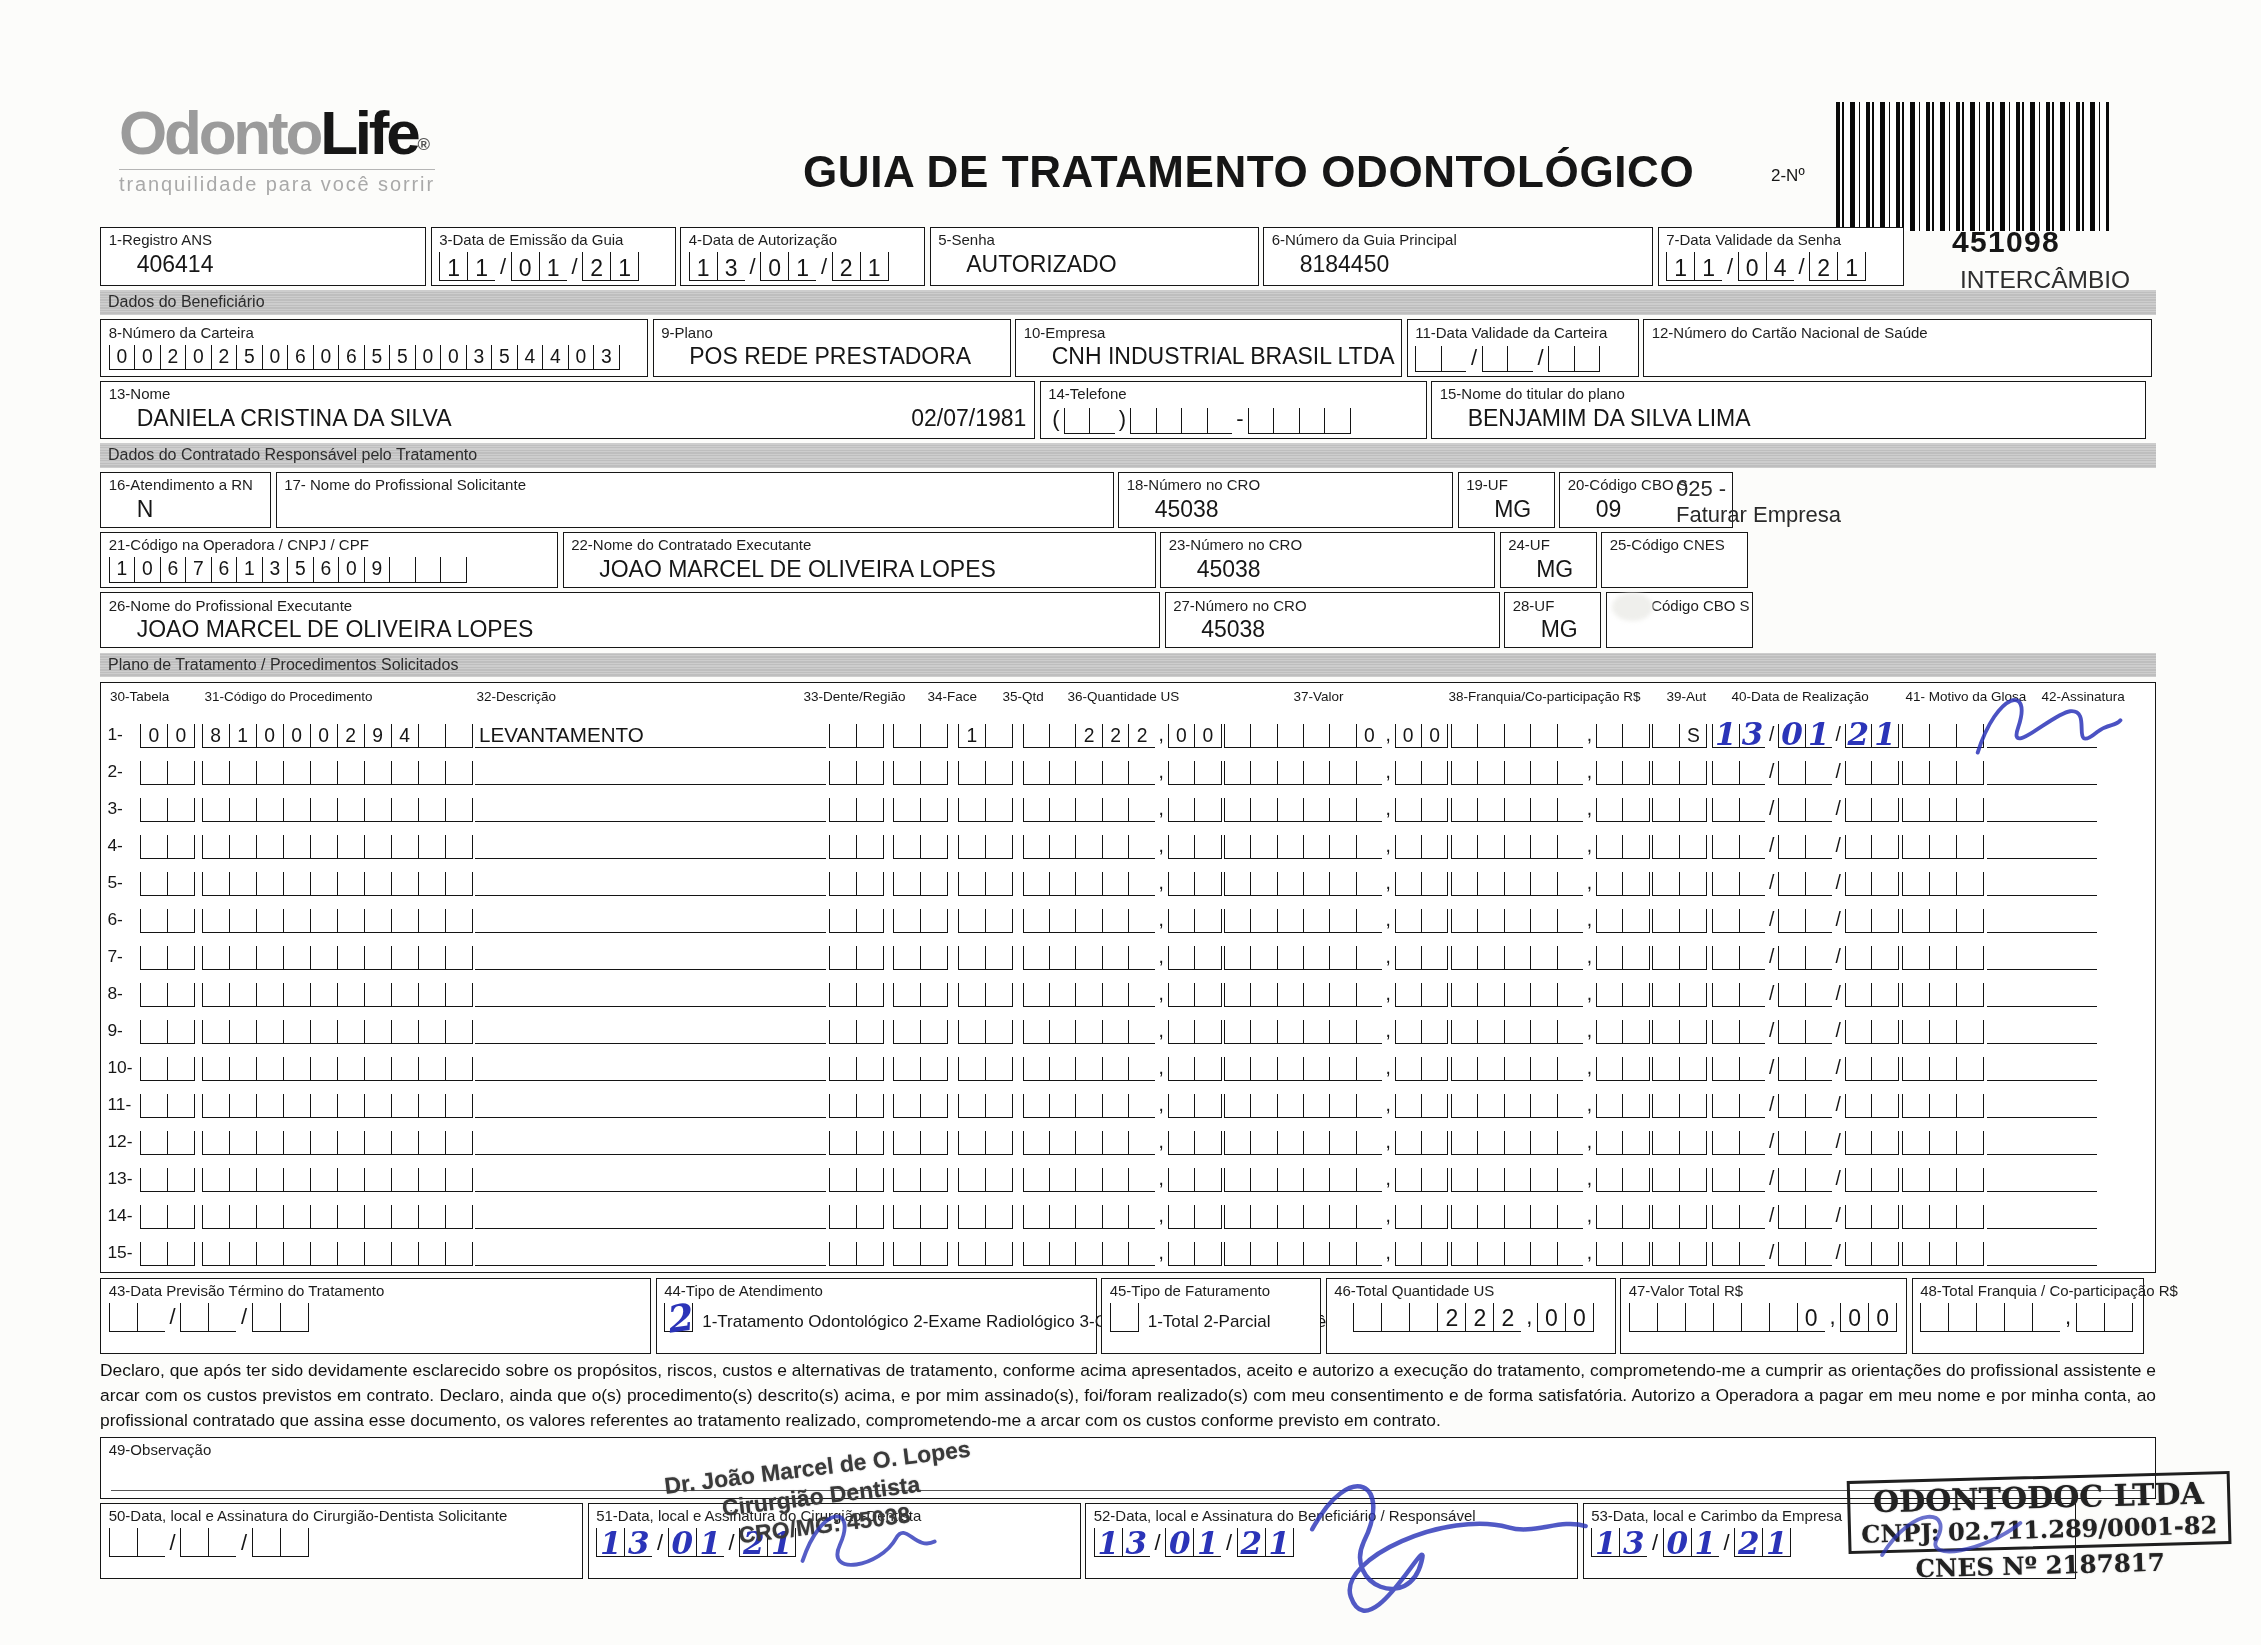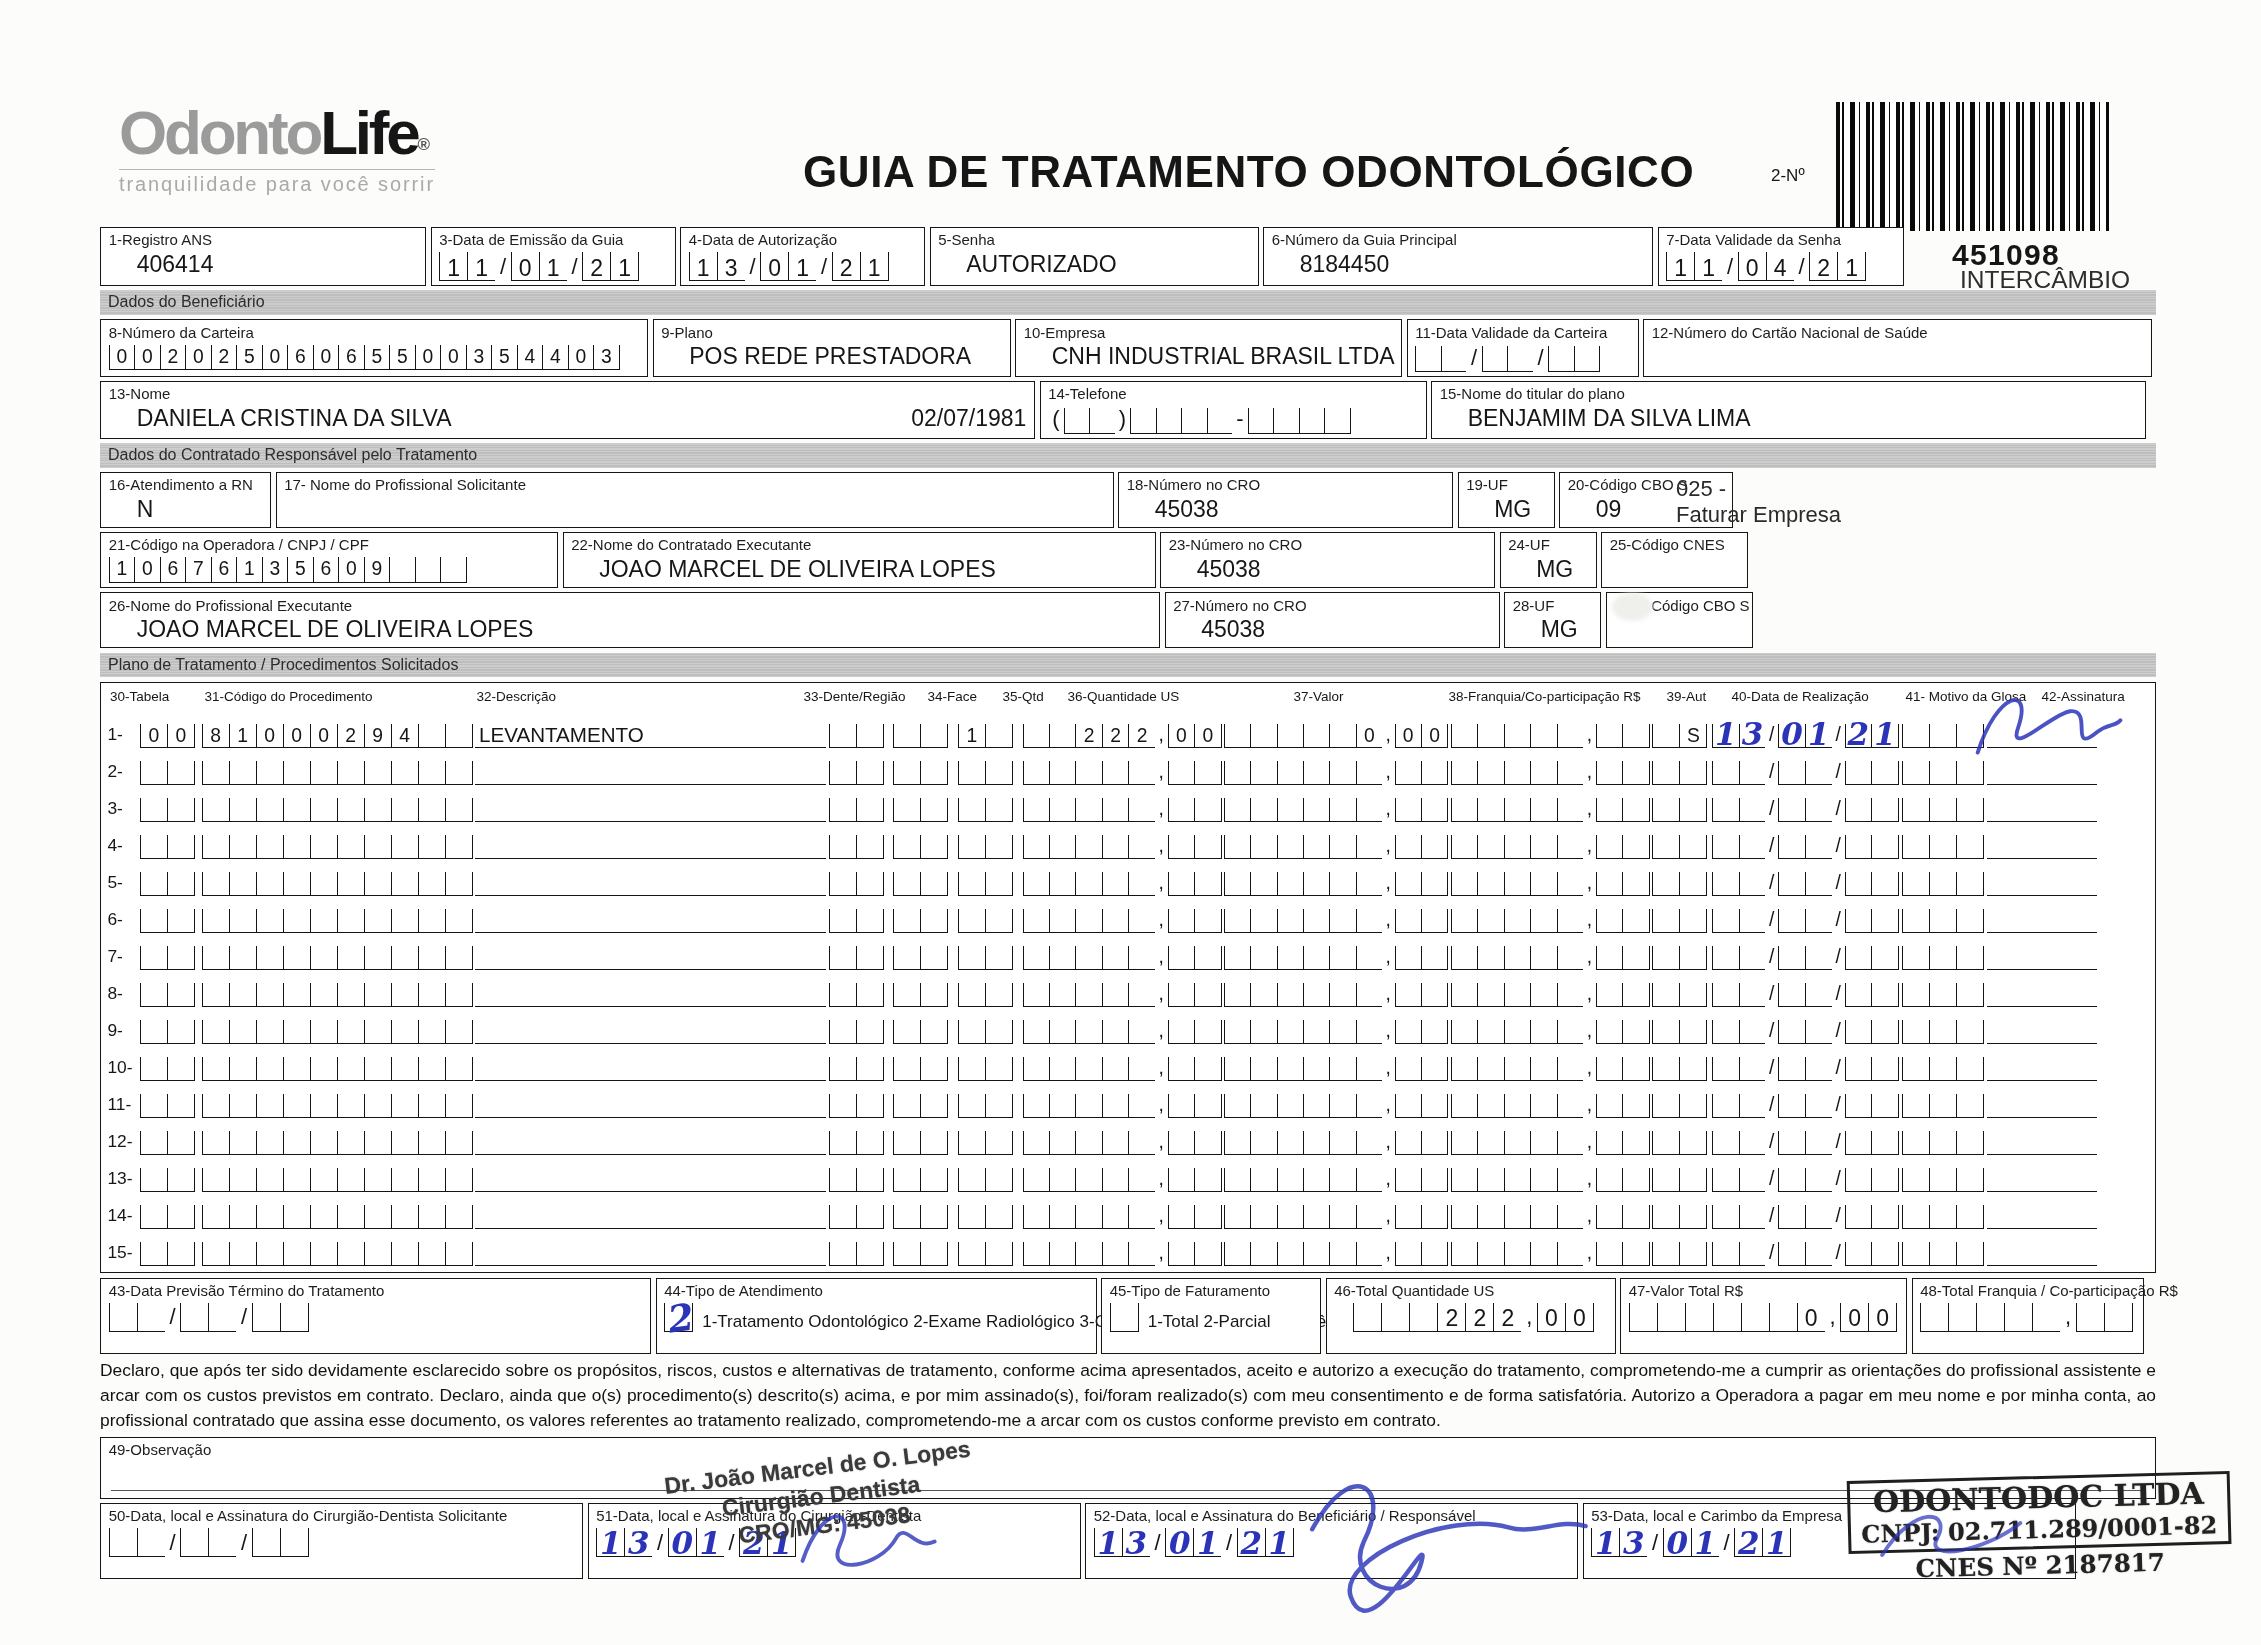--- a/index.html
+++ b/index.html
@@ -10,21 +10,21 @@
   .logo-line1{font-weight:bold;letter-spacing:-3.2px;}
   .logo-odonto{font-size:62px;color:#9b9b9b;}
   .logo-life{font-size:62px;color:#161616;}
   .logo-reg{font-size:17px;color:#555;vertical-align:super;}
   .logo-tag{margin-top:1.3px;border-top:1.9px solid #b5b5b5;color:#a9a9a9;
             font-size:20px;letter-spacing:1.9px;text-align:center;padding-top:2.6px;}
   .doc-title{position:absolute;left:803px;top:147px;font-size:44px;font-weight:bold;letter-spacing:0.6px;}
   .barcode-label{position:absolute;left:1771px;top:166px;font-size:17px;}
   .barcode{position:absolute;left:1836px;top:102px;width:273px;height:129px;
      background:repeating-linear-gradient(90deg,#0a0a0a 0 3.9px,#fff 3.9px 6.4px,#0a0a0a 6.4px 8.4px,#fff 8.4px 14px,#0a0a0a 14px 19.3px,#fff 19.3px 22.6px,#0a0a0a 22.6px 24px,#fff 24px 30px);}
-  .barcode-number{position:absolute;left:1952px;top:238px;font-size:30px;font-weight:bold;letter-spacing:1.3px;}
+  .barcode-number{position:absolute;left:1952px;top:225px;font-size:30px;font-weight:bold;letter-spacing:1.3px;}
   .barcode-sub{position:absolute;left:1960px;top:266px;font-size:24.5px;color:#2e2e2e;}
   
   .form-col{position:absolute;left:100px;top:227px;width:2056px;display:flex;flex-direction:column;gap:4.5px;}
   .frow{display:flex;gap:4.5px;}
   .fbox{border:1.9px solid #161616;padding:3.2px 7.7px 3.9px 7.7px;box-sizing:border-box;position:relative;background:#fff;}
   .flabel{font-size:15px;color:#1d1d1d;white-space:nowrap;}
   .fvalue{font-size:23px;margin-top:2.6px;white-space:nowrap;margin-left:28px;}
   .fvalue.sp{display:flex;justify-content:space-between;align-items:flex-end;}
   .secbar{height:24.5px;line-height:24.5px;padding-left:8px;font-size:16px;color:#2c2c2c;
           background:repeating-linear-gradient(0deg,#cdcdcd 0 1.3px,#bebebe 1.3px 2.6px);}

